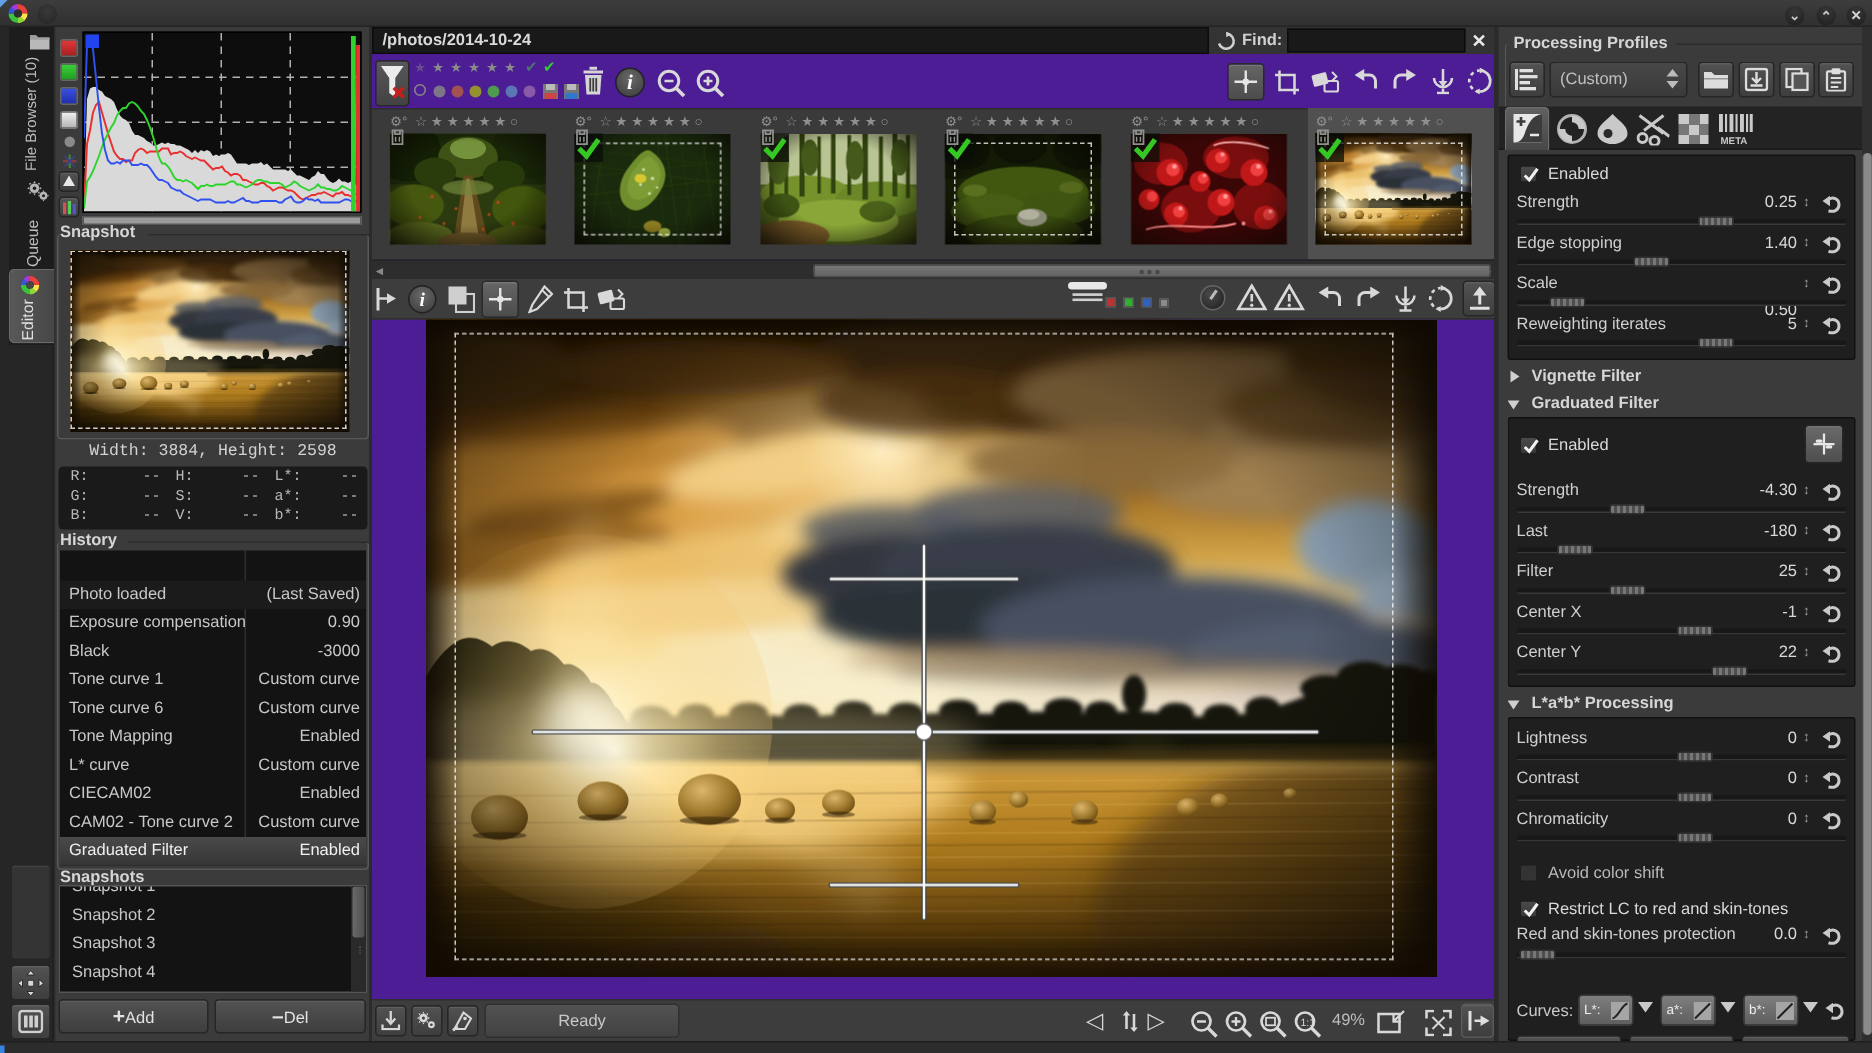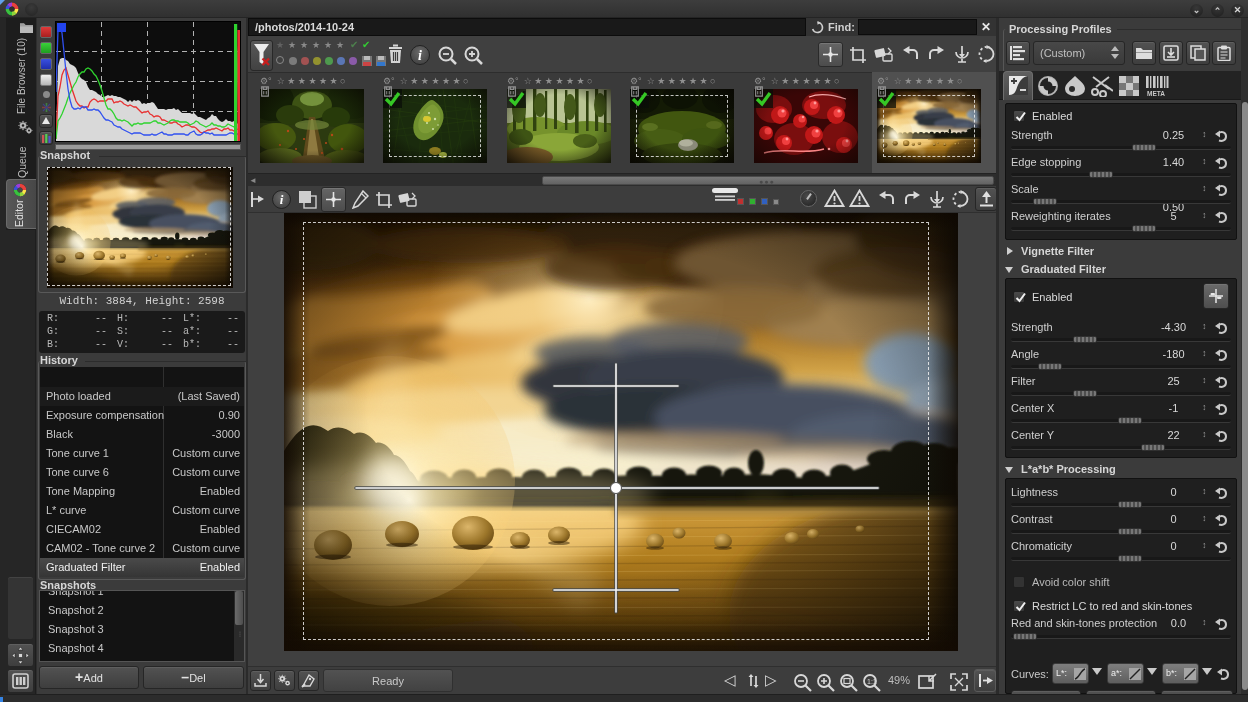--- a/index.html
+++ b/index.html
@@ -10,21 +10,21 @@
 svg{display:block}
 .vtext{writing-mode:vertical-rl;transform:rotate(180deg);white-space:nowrap}
 .row{position:absolute;height:19px;line-height:19px}
 .thumbhead{position:absolute;height:13px;color:#909090;font-size:9px;white-space:nowrap}
 .check{position:absolute;width:19px;height:19px;background:rgba(10,14,8,.75)}
 .sl-track{position:absolute;height:4px;background:#181818;border-radius:2px;border-bottom:1px solid #383838}
 .sl-thumb{position:absolute;width:24px;height:7px;top:-2px;background:linear-gradient(#6e6e6e,#565656);border-radius:2px;border:1px solid #303030;
 background-image:repeating-linear-gradient(90deg,#777 0 2px,#4e4e4e 2px 4px)}
 .spin{color:#9a9a9a;font-size:9px;letter-spacing:0}
 .undo{position:absolute;width:14px;height:14px}
-.val{position:absolute;text-align:center;color:#d8d8d8}
+.val{position:absolute;text-align:right;color:#d8d8d8}
 .cb{position:absolute;width:12px;height:12px;background:linear-gradient(#4a4a4a,#383838);border:1px solid #1e1e1e;border-radius:2px}
 .sect{position:absolute;left:6px;width:232px;background:#1f1f1f;border:1px solid #111;border-radius:2px}
 .slabel{position:absolute;left:12px;color:#cfcfcf}
 .star{color:#8a8a8a;font-size:9px}
 </style></head>
 <body>
 
 <div class="abs" style="left:0;top:0;width:1248px;height:18px;background:linear-gradient(#3d3d3d,#303030);border-bottom:1px solid #242424">
   <div class="abs" style="left:0;top:0;width:0;height:0;border-top:5px solid #62a0ea;border-right:5px solid transparent"></div>
   <svg class="abs" style="left:5px;top:2px" width="14" height="14" viewBox="0 0 14 14">
@@ -207,21 +207,21 @@
     <div class="abs" style="left:8px;top:51px">Snapshot 4</div>
     <div class="abs" style="left:194px;top:0;width:10px;height:70px;background:#2a2a2a">
       <div class="abs" style="left:1px;top:0px;width:8px;height:34px;background:linear-gradient(90deg,#6a6a6a,#4e4e4e);border-radius:2px"></div>
       <div class="abs" style="left:3px;top:42px;width:4px;height:10px;color:#888;font-size:6px;line-height:3px">⋮</div>
     </div>
   </div>
   <div class="b" style="left:2px;top:648px;width:100px;height:23px;text-align:center;line-height:21px;color:#e2e2e2"><b style="font-size:14px">+</b>Add</div>
   <div class="b" style="left:106px;top:648px;width:101px;height:23px;text-align:center;line-height:21px;color:#e2e2e2"><b style="font-size:14px">–</b>Del</div>
 </div>
 
-<div class="abs" id="center" style="left:248px;top:18px;width:750px;height:676px;background:#404040">
+<div class="abs" id="center" style="left:248px;top:18px;width:750px;height:676px;background:#4c1d95">
 
   <div class="abs" style="left:0;top:0;width:750px;height:18px;background:#333"></div>
   <div class="abs" style="left:0;top:0;width:558px;height:18px;background:#191919;border:1px solid #0c0c0c;color:#dadada;line-height:17px;padding-left:6px;font-weight:bold">/photos/2014-10-24</div>
   <svg class="abs" style="left:563px;top:3px" width="13" height="13" viewBox="0 0 13 13">
       <path d="M6.5 1.5A5 5 0 1 1 1.7 8" fill="none" stroke="#cfcfcf" stroke-width="1.7"></path>
       <path d="M6.5 0 10 1.8 6.5 3.8z" fill="#cfcfcf"></path>
     </svg>
   <div class="abs" style="left:580px;top:3px;font-weight:bold;color:#d0d0d0">Find:</div>
   <div class="abs" style="left:610px;top:1px;width:119px;height:16px;background:#191919;border:1px solid #0c0c0c"></div>
   <div class="abs" style="left:733px;top:2px;width:14px;height:14px;color:#e8e8e8;font-weight:bold;font-size:12px">✕</div>
@@ -896,21 +896,21 @@
     <div class="val" style="left:150px;top:303px;width:49px">-4.30</div>
   <div class="abs spin" style="left:203px;top:303px">↕</div>
   <svg class="undo" style="left:215px;top:303px" width="14" height="13" viewBox="0 0 14 13">
       <path d="M4 4 C8 1 12 3 12 7 C12 11 8 12 5 11" fill="none" stroke="#c9c9c9" stroke-width="2"></path>
       <path d="M6 1 1 4.5 6 8z" fill="#c9c9c9"></path>
     </svg>
   <div class="sl-track" style="left:12px;top:320px;width:220px">
       <div class="sl-thumb" style="left:62px"></div>
     </div>
 
-  <div class="slabel" style="top:330px">Angle</div>
+  <div class="slabel" style="top:330px">Last</div>
     <div class="val" style="left:150px;top:330px;width:49px">-180</div>
   <div class="abs spin" style="left:203px;top:330px">↕</div>
   <svg class="undo" style="left:215px;top:330px" width="14" height="13" viewBox="0 0 14 13">
       <path d="M4 4 C8 1 12 3 12 7 C12 11 8 12 5 11" fill="none" stroke="#c9c9c9" stroke-width="2"></path>
       <path d="M6 1 1 4.5 6 8z" fill="#c9c9c9"></path>
     </svg>
   <div class="sl-track" style="left:12px;top:347px;width:220px">
       <div class="sl-thumb" style="left:27px"></div>
     </div>
 

